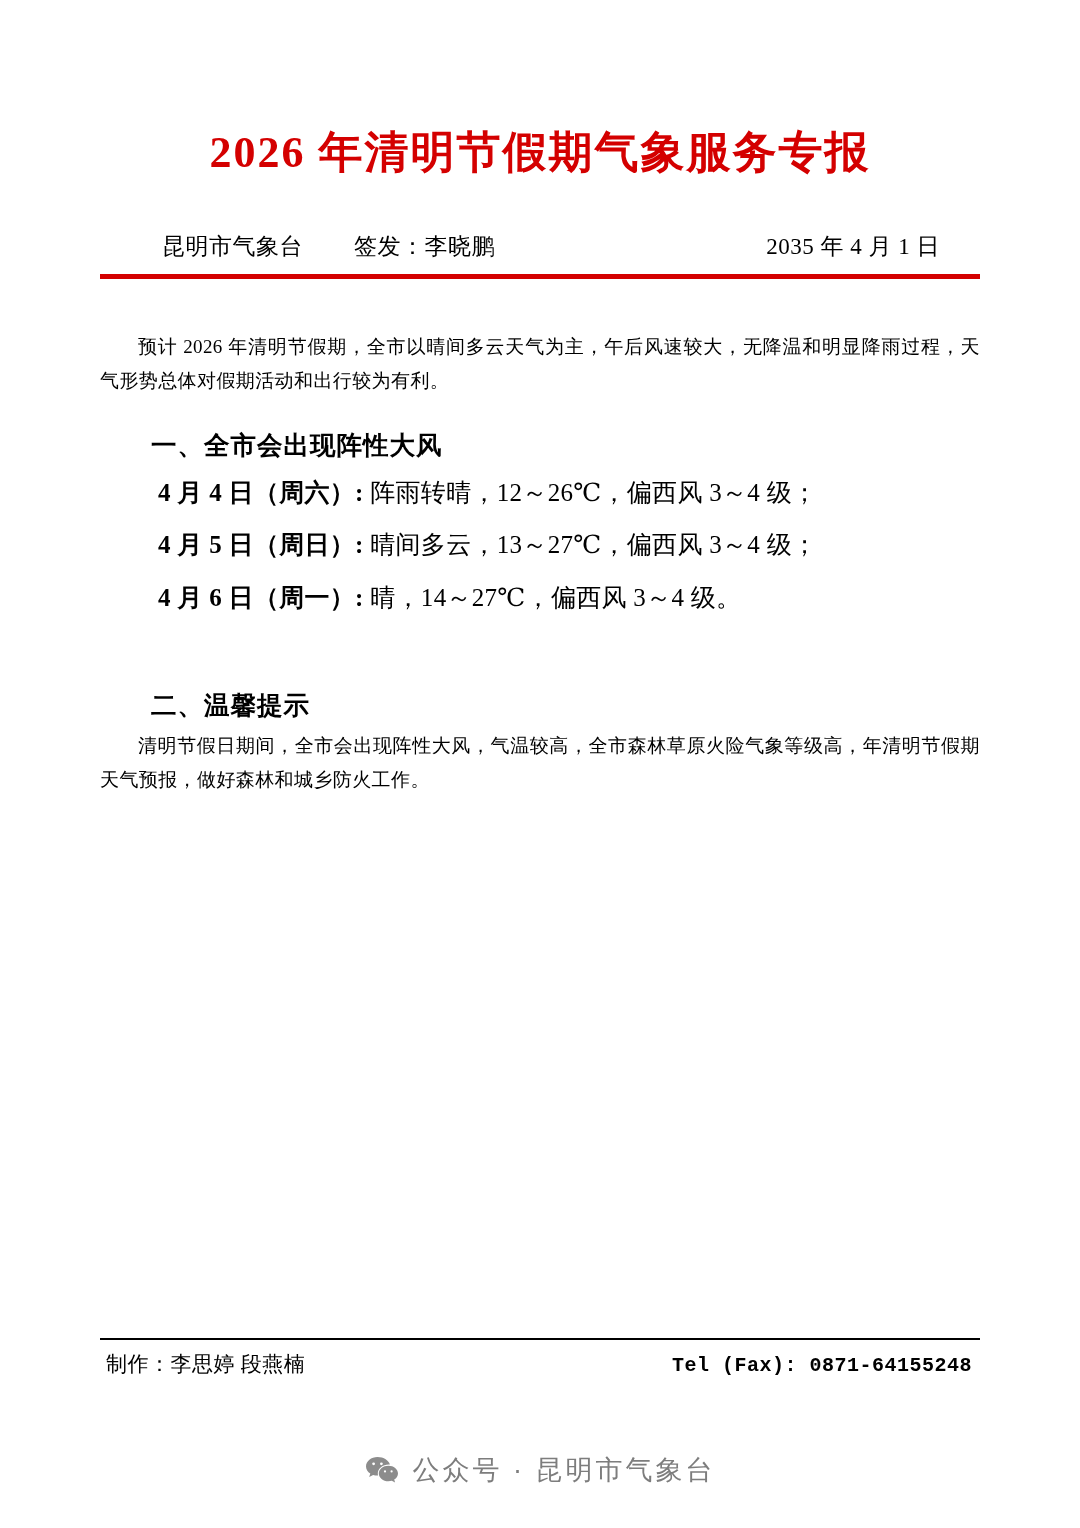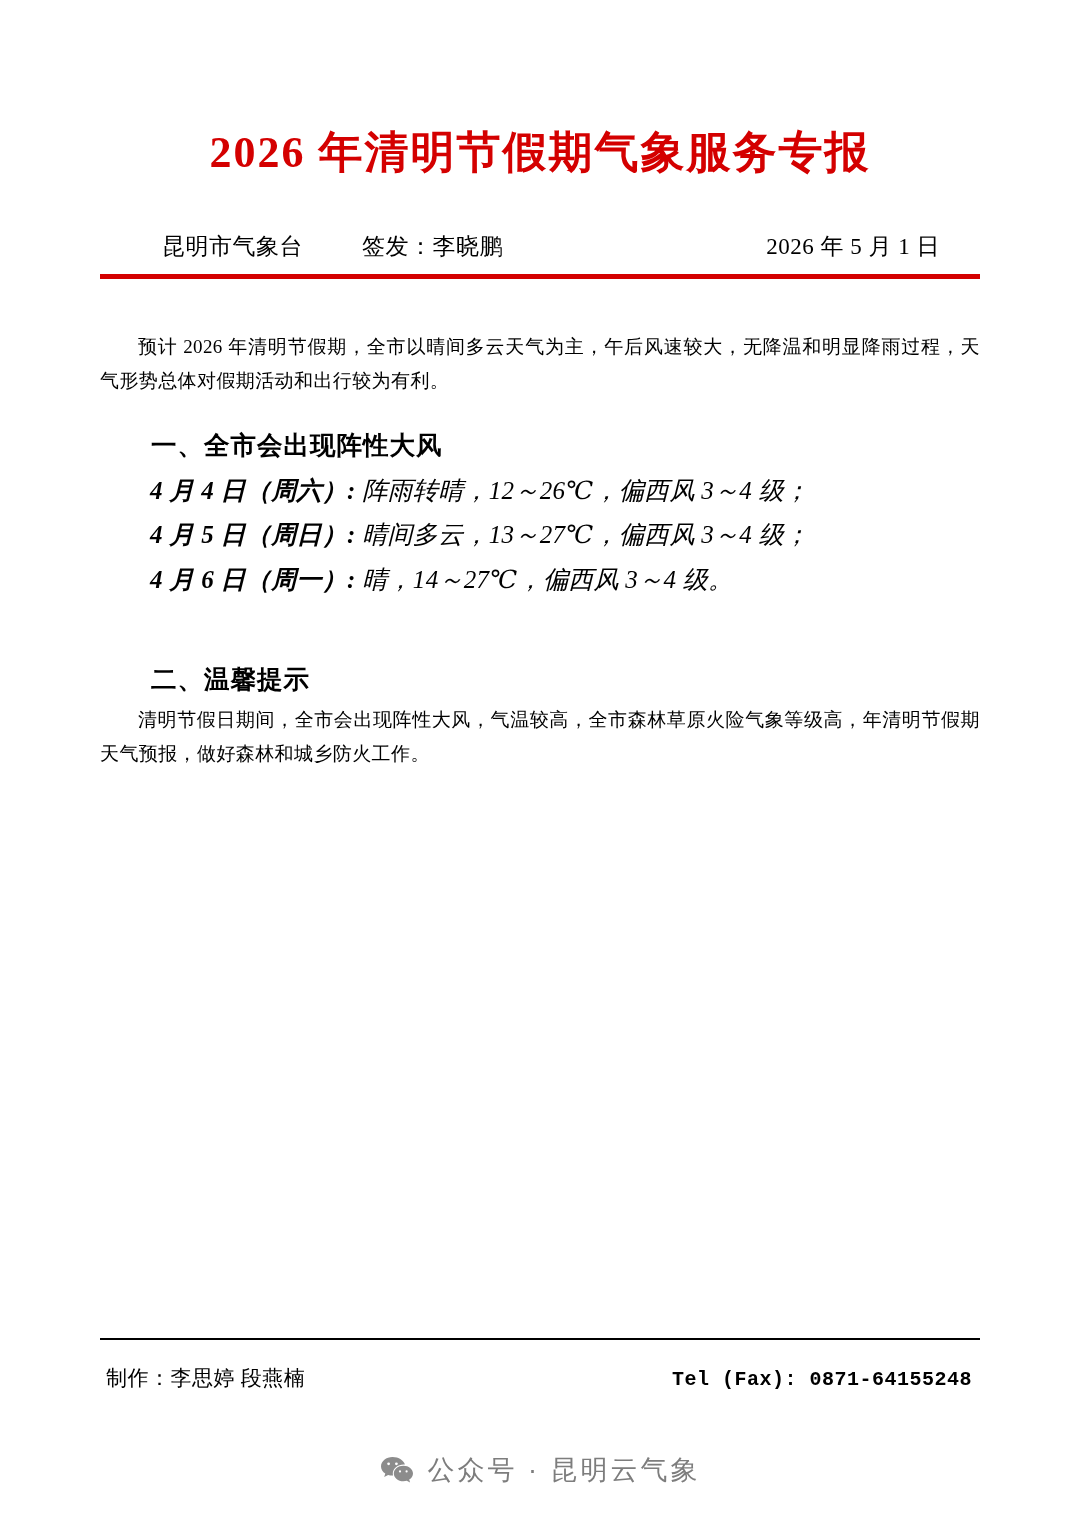--- a/index.html
+++ b/index.html
@@ -44,21 +44,21 @@
     display: flex;
     justify-content: space-between;
     align-items: baseline;
     margin-top: 52px;
     padding: 0 40px 0 62px;
     font-size: 23px;
     letter-spacing: 0.5px;
     gap: 23px;
   }
   .masthead-meta .issuer { flex: 0 0 auto; }
-  .masthead-meta .signer { flex: 0 0 auto; margin-left: 36px; }
+  .masthead-meta .signer { flex: 0 0 auto; margin-left: 28px; }
   .masthead-meta .date   { flex: 0 0 auto; margin-left: auto; }
 
   .red-rule {
     margin-top: 12px;
     height: 5px;
     background: #d40000;
     width: 880px;
   }
 
   
@@ -86,24 +86,23 @@
   .heading {
     font-size: 25.5px;
     font-weight: bold;
     margin: 30px 0 6px 0;
     text-indent: 2em;
     letter-spacing: 1px;
   }
   .forecast-line {
     font-size: 25px;
     line-height: 1.78;
-    margin: 0;
+    margin: 8px;
     text-indent: 2em;
     letter-spacing: 0.3px;
-    font-style: italic;
   }
   .forecast-line .day {
     font-weight: bold;
   }
   .spacer-block { height: 30px; }
 
   
   .footer {
     position: absolute;
     left: 100px;
@@ -112,21 +111,21 @@
   }
   .footer-rule {
     height: 2px;
     background: #000000;
     width: 880px;
   }
   .footer-row {
     display: flex;
     justify-content: space-between;
     align-items: baseline;
-    margin-top: 24px;
+    margin-top: 10px;
     font-size: 21px;
     letter-spacing: 0.5px;
   }
   .footer-row .maker { margin-left: 6px; }
   .footer-row .tel {
     font-family: "Liberation Mono", "DejaVu Sans Mono", monospace;
     font-size: 20px;
     margin-right: 8px;
     font-weight: bold;
   }
@@ -160,21 +159,21 @@
 <body>
 
 <div class="page">
 
   <div class="masthead">
     <div class="doc-title">2026 年清明节假期气象服务专报</div>
 
     <div class="masthead-meta">
       <span class="issuer">昆明市气象台</span>
       <span class="signer">签发：李晓鹏</span>
-      <span class="date">2026 年 5 月 1 日</span>
+      <span class="date">2035 年 4 月 1 日</span>
     </div>
 
     <div class="red-rule"></div>
   </div>
 
   <div class="content">
 
 
     <p class="para">预计 2026 年清明节假期，全市以晴间多云天气为主，午后风速较大，无降温和明显降雨过程，天气形势总体对假期活动和出行较为有利。</p>
 
@@ -213,16 +212,16 @@
     <span class="wechat-icon">
       <svg width="34" height="29" viewBox="0 0 34 29" xmlns="http://www.w3.org/2000/svg">
         <path d="M12.5 1C6.2 1 1 5.2 1 10.4c0 2.9 1.7 5.5 4.3 7.2l-1.1 3.4 3.9-2c1.4.4 2.9.6 4.4.6h.6c-.2-.7-.3-1.4-.3-2.1 0-5 4.9-9 10.9-9 .4 0 .8 0 1.2.1C23.9 4.5 18.8 1 12.5 1z" fill="#8c8c8c"></path>
         <path d="M33 17.5c0-4.3-4.3-7.8-9.6-7.8s-9.6 3.5-9.6 7.8c0 4.3 4.3 7.8 9.6 7.8 1.2 0 2.3-.2 3.4-.5l3.3 1.7-.9-2.9c2.3-1.4 3.8-3.6 3.8-6.1z" fill="#8c8c8c"></path>
         <circle cx="8.6" cy="7.8" r="1.4" fill="#ffffff"></circle>
         <circle cx="16.4" cy="7.8" r="1.4" fill="#ffffff"></circle>
         <circle cx="20" cy="15.4" r="1.1" fill="#ffffff"></circle>
         <circle cx="26.6" cy="15.4" r="1.1" fill="#ffffff"></circle>
       </svg>
     </span>
-    <span class="account-text">公众号 · 昆明云气象</span>
+    <span class="account-text">公众号 · 昆明市气象台</span>
   </div>
 
 </div>
 
 </body></html>

